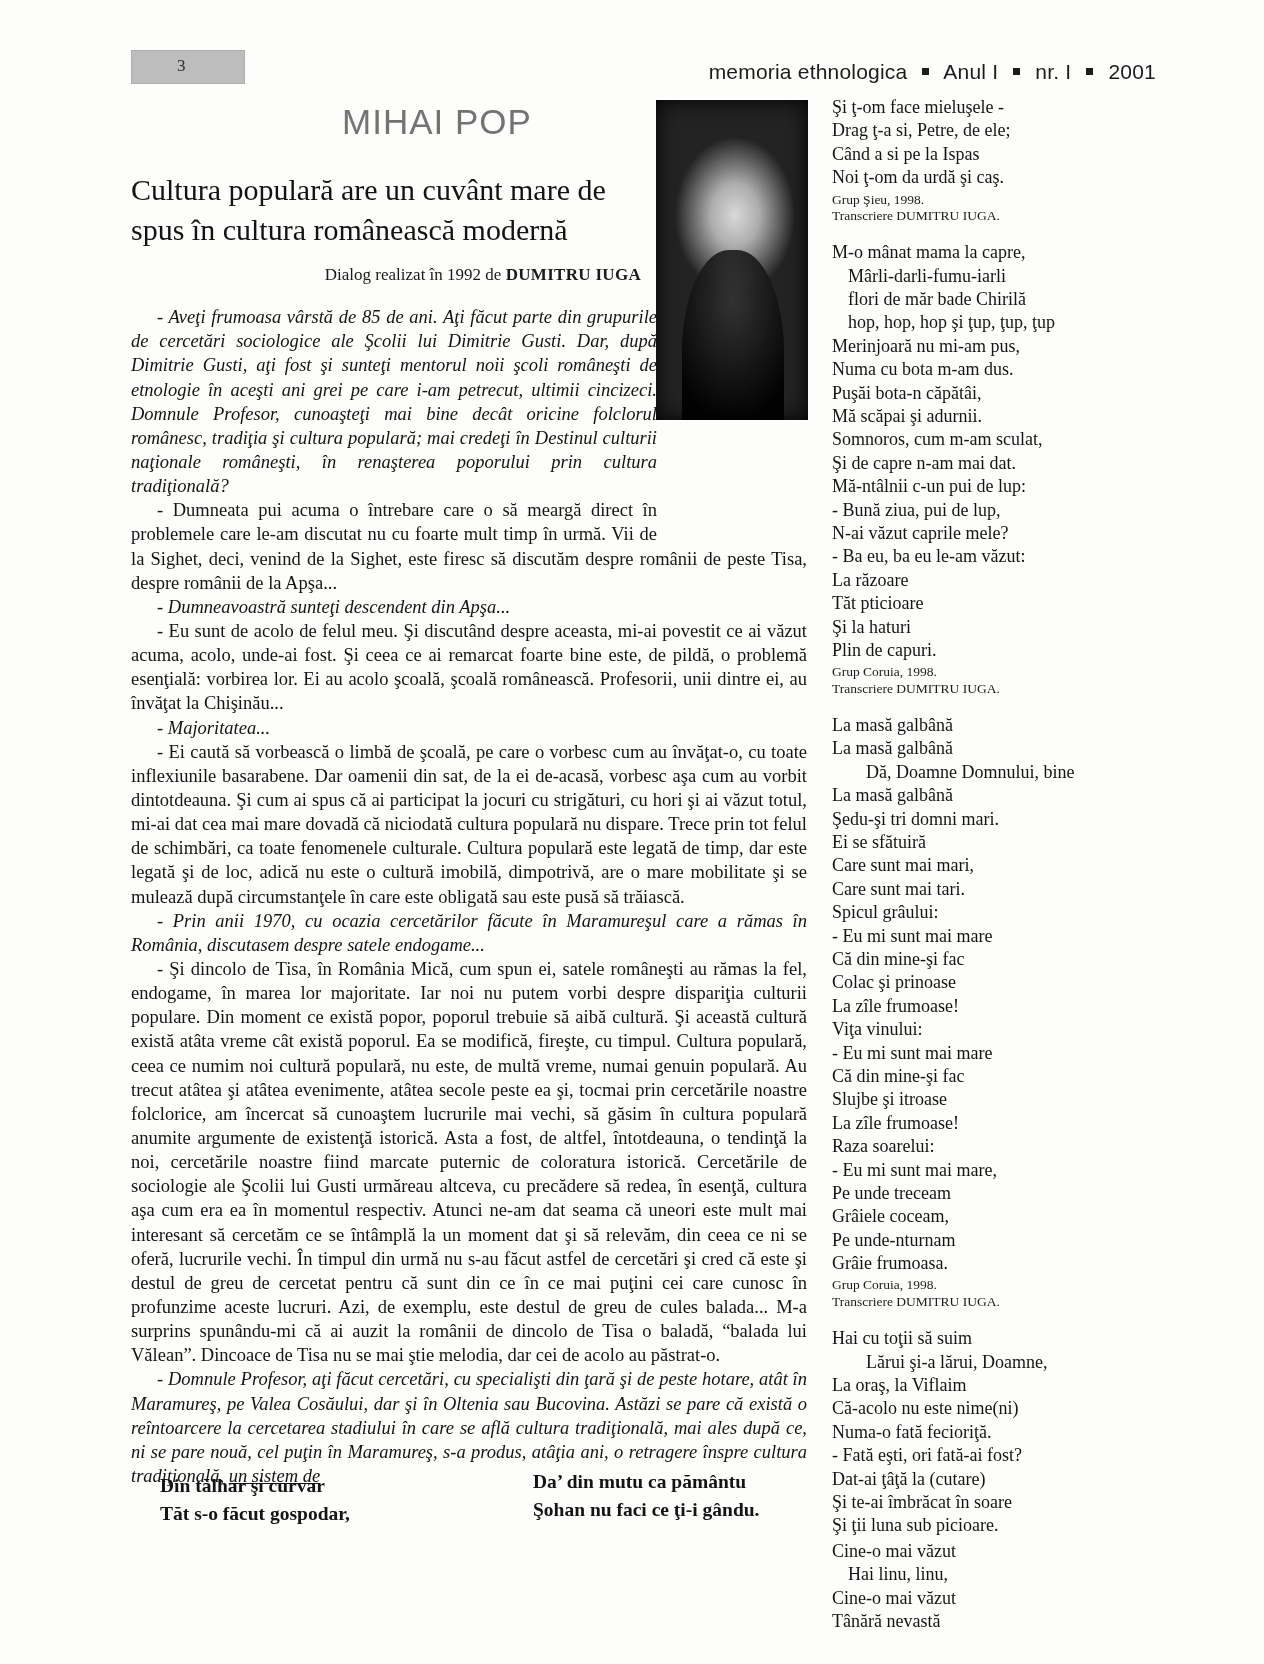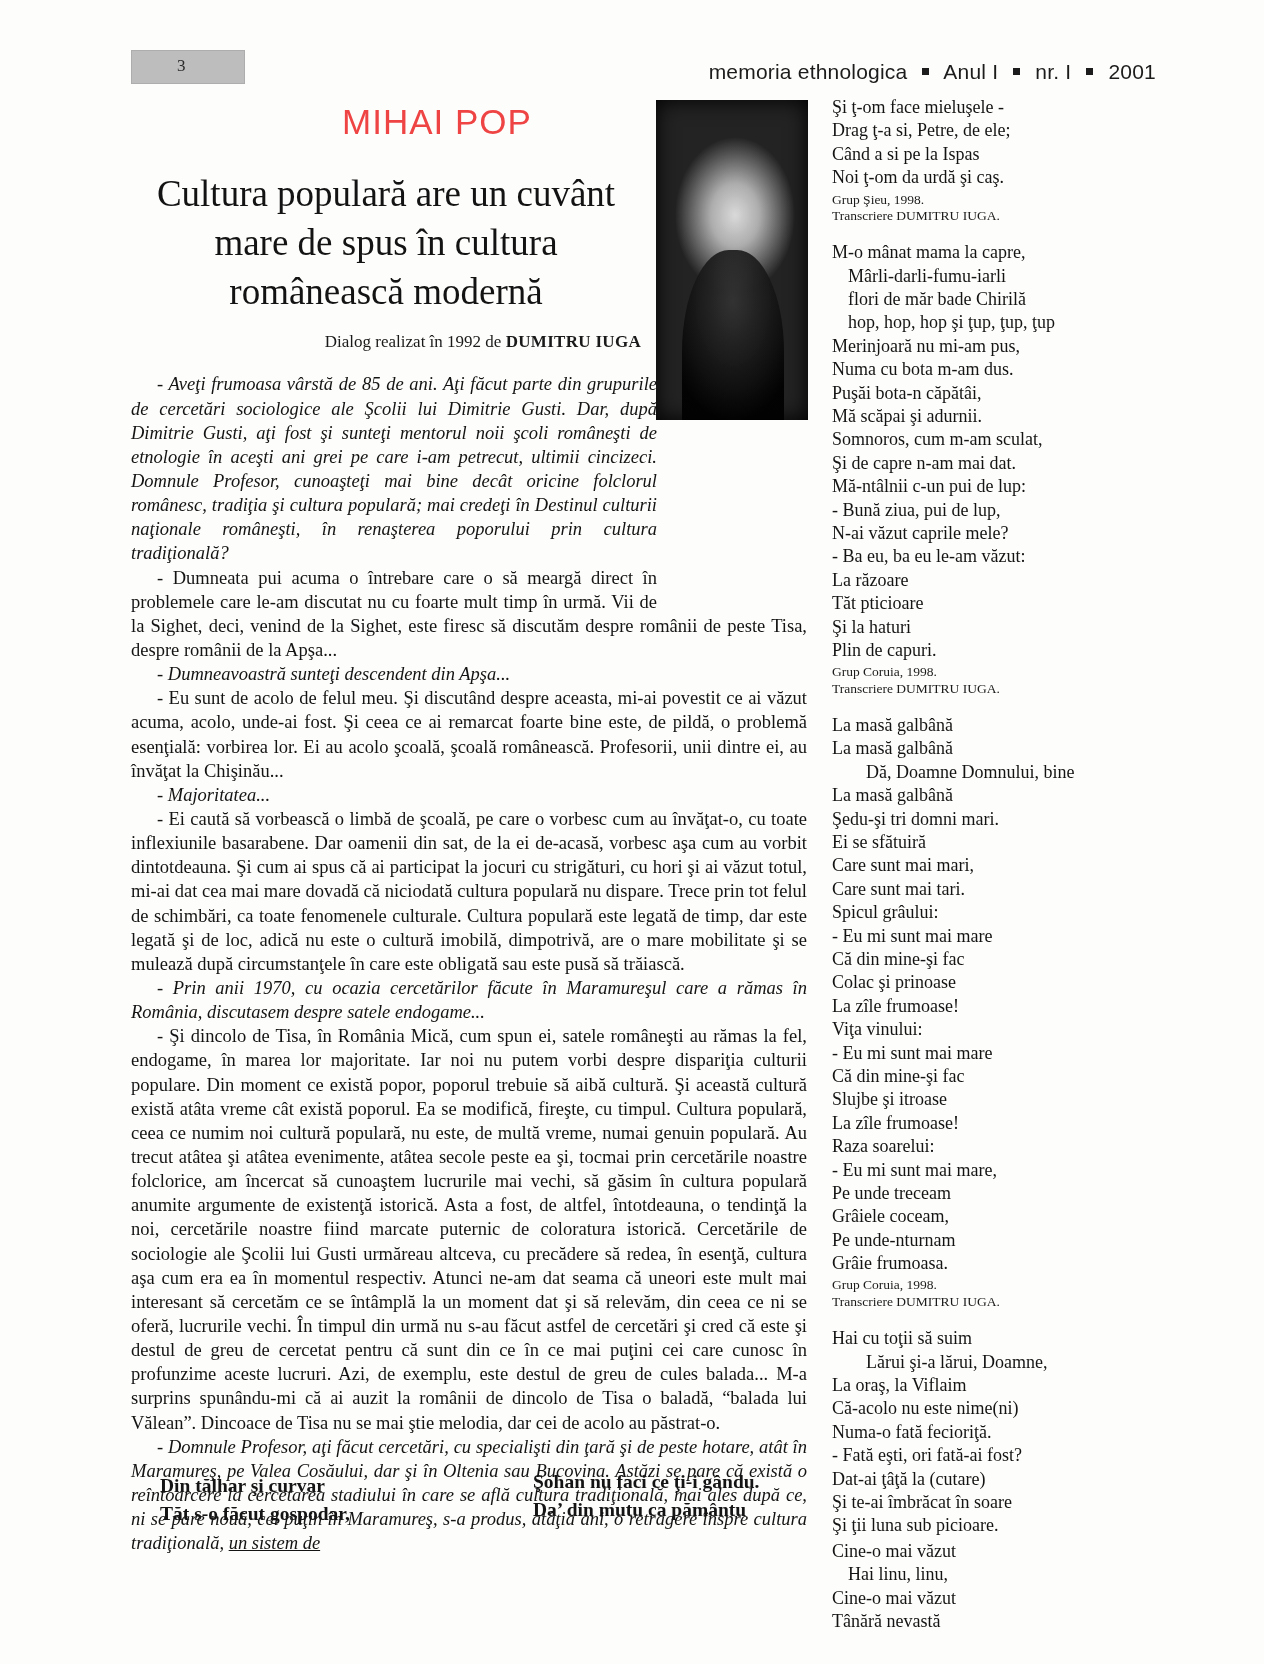--- a/index.html
+++ b/index.html
@@ -62,30 +62,29 @@
     position: absolute;
     left: 131px;
     top: 96px;
     width: 676px;
   }
   .author-name {
     text-align: center;
     font-family: "Liberation Sans", sans-serif;
     font-size: 35px;
     letter-spacing: 1px;
-    color: #ef4444;
+    color: #737373;
     margin: 6px 0 0 0;
     padding-right: 64px;
   }
   .article-title {
     margin: 28px 0 0 0;
     padding-right: 20px;
-    text-align: center;
-    font-family: "Liberation Serif", serif;
-    font-size: 37px;
+    font-family: "Liberation Serif", serif;
+    font-size: 30px;
     line-height: 1.32;
     color: #131313;
     font-weight: normal;
     width: 510px;
   }
   .dialog-line {
     width: 510px;
     text-align: right;
     font-size: 17px;
     margin-top: 16px;
@@ -235,22 +234,22 @@
       <p class="ital">- Domnule Profesor, aţi făcut cercetări, cu specialişti din ţară şi de peste hotare, atât în Maramureş, pe Valea Cosăului, dar şi în Oltenia sau Bucovina. Astăzi se pare că există o reîntoarcere la cercetarea stadiului în care se află cultura tradiţională, mai ales după ce, ni se pare nouă, cel puţin în Maramureş, s-a produs, atâţia ani, o retragere înspre cultura tradiţională, <span class="underline-tail">un sistem de</span></p>
     </div>
   </div>
 
   <div class="bottom-left">
     <div>Din tălhar şi curvar</div>
     <div>Tăt s-o făcut gospodar,</div>
   </div>
 
   <div class="bottom-mid">
+    <div>Da’ din mutu ca pământu</div>
     <div>Şohan nu faci ce ţi-i gându.</div>
-    <div>Da’ din mutu ca pământu</div>
   </div>
 
   <div class="right-col">
 
     <div class="verse">
       <div>Şi ţ-om face mieluşele -</div>
       <div>Drag ţ-a si, Petre, de ele;</div>
       <div>Când a si pe la Ispas</div>
       <div>Noi ţ-om da urdă şi caş.</div>
     </div>

